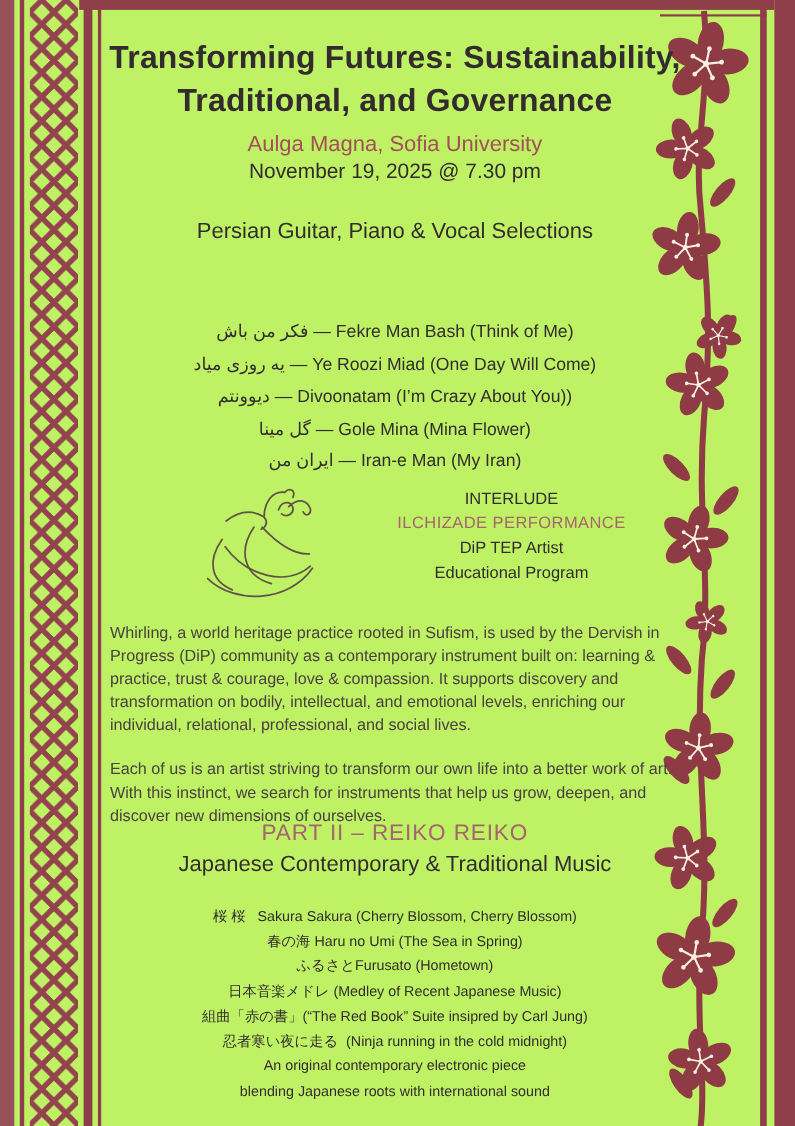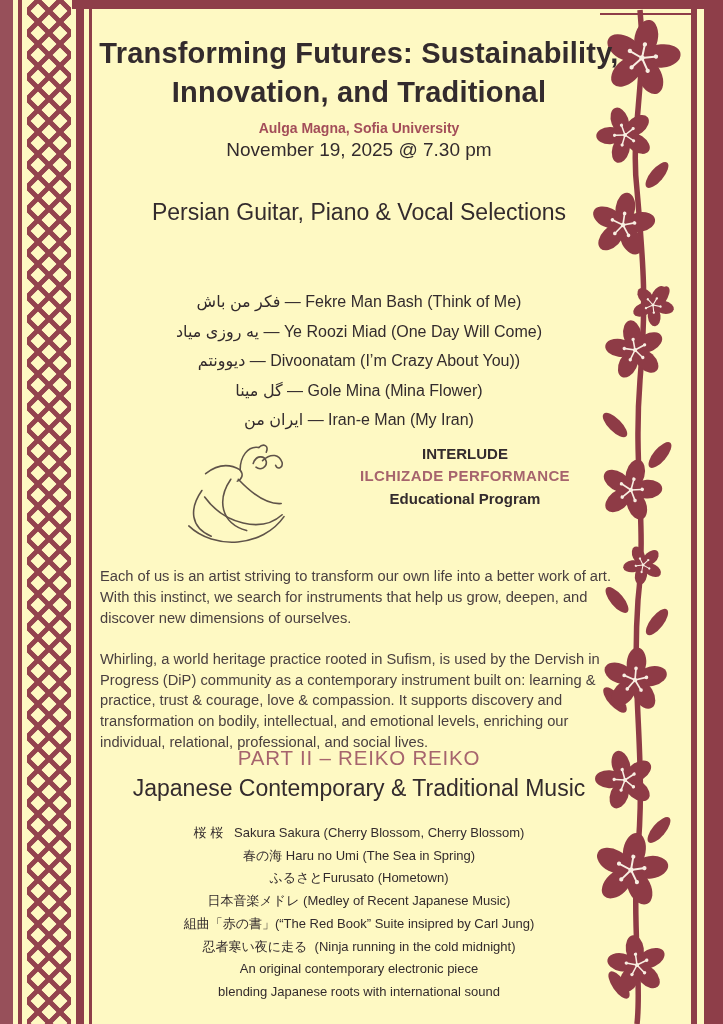--- a/index.html
+++ b/index.html
@@ -1,52 +1,52 @@
 <!DOCTYPE html>
 <html><head>
 <meta charset="utf-8">
 <style>
   html,body{margin:0;padding:0;background:#e9e2d8;}
   .page{
     position:relative;
     width:723px;height:1024px;
-    background:#fef9c3;
+    background:#bef264;
     overflow:hidden;
     font-family:"Liberation Sans","DejaVu Sans",sans-serif;
     color:#39302f;
   }
   
   .band-left{position:absolute;left:0;top:0;width:13px;height:1024px;background:#97505a;}
   .line-left{position:absolute;left:18px;top:0;width:4px;height:1024px;background:#8e3e49;}
   .lattice{position:absolute;left:27px;top:0;width:44px;height:1024px;}
   .frame-left-thick{position:absolute;left:76px;top:0;width:8px;height:1024px;background:#8e3e49;}
   .frame-left-thin{position:absolute;left:89px;top:6px;width:3px;height:1018px;background:#8e3e49;}
   .frame-top{position:absolute;left:72px;top:0;width:632px;height:9px;background:#8e3e49;}
   .frame-top-thin{position:absolute;left:600px;top:13px;width:97px;height:2px;background:#8e3e49;}
   .frame-right-thin{position:absolute;left:691px;top:0;width:6px;height:1024px;background:#8e3e49;}
   .band-right{position:absolute;left:704px;top:0;width:19px;height:1024px;background:#8e3e49;}
   .blossoms{position:absolute;left:585px;top:0;width:110px;height:1024px;}
   .header{position:absolute;left:96px;top:34px;width:526px;text-align:center;}
   .title{font-size:29px;line-height:1.33;font-weight:600;color:#332b2d;letter-spacing:.2px;}
-  .venue{margin-top:9px;font-size:14px;font-weight:700;color:#a34e59;}
+  .venue{margin-top:9px;font-size:20px;font-weight:400;color:#a34e59;}
   .datetime{margin-top:3px;font-size:19px;font-weight:500;color:#332b2d;}
 
   .part{position:absolute;left:96px;width:526px;text-align:center;}
   .part1{top:194px;} .part2{top:746px;}
   .part-heading{font-size:20.5px;font-weight:500;color:#a6646d;letter-spacing:.8px;}
-  .part-sub{margin-top:5px;font-size:23px;font-weight:500;color:#332b2d;}
+  .part-sub{margin-top:5px;font-size:20px;font-weight:500;color:#332b2d;}
 
   .songs{position:absolute;left:90px;width:538px;text-align:center;white-space:pre-wrap;}
   .songs1{top:287px;font-size:16px;line-height:29.5px;color:#332b2d;}
   .songs2{top:822px;font-size:13px;line-height:22.7px;color:#332b2d;}
   .song-line{font-weight:500;}
 
   .interlude-icon{position:absolute;left:172px;top:432px;width:140px;height:130px;}
   .interlude-text{position:absolute;left:300px;top:443px;width:330px;text-align:center;
-                  font-size:15px;line-height:22.3px;font-weight:700;color:#332b2d;}
+                  font-size:15px;line-height:22.3px;font-weight:400;color:#332b2d;}
   .interlude-text .rose{color:#a6646d;letter-spacing:.4px;}
 
   .paras{position:absolute;left:100px;top:566px;width:512px;}
   .para{font-size:14.7px;line-height:1.42;color:#4a4040;margin:0 0 20px 0;font-weight:500;}
 </style>
 </head>
 <body>
 
 <div class="page">
 
@@ -124,21 +124,21 @@
     <use href="#bl" transform="translate(58,565) scale(0.8) rotate(-25)"></use>
     <use href="#bl" transform="translate(50,680) scale(1.3) rotate(5)"></use>
     <use href="#bl" transform="translate(40,780) scale(1.2) rotate(-15)"></use>
     <use href="#bl" transform="translate(46,870) scale(1.5) rotate(10)"></use>
     <use href="#bl" transform="translate(52,965) scale(1.2) rotate(-8)"></use>
   </svg>
 
   <div class="header">
     <div class="title">
       <span>Transforming Futures: Sustainability,</span><br>
-      <span>Innovation, and Traditional</span>
+      <span>Traditional, and Governance</span>
     </div>
     <div class="venue">Aulga Magna, Sofia University</div>
     <div class="datetime">November 19, 2025 @ 7.30 pm</div>
   </div>
 
   <div class="part part1">
     <div class="part-sub">Persian Guitar, Piano &amp; Vocal Selections</div>
   </div>
   <div class="songs songs1"><div class="song-line">فکر من باش — Fekre Man Bash (Think of Me)</div><div class="song-line">یه روزی میاد — Ye Roozi Miad (One Day Will Come)</div><div class="song-line">دیوونتم — Divoonatam (I’m Crazy About You))</div><div class="song-line">گل مینا — Gole Mina (Mina Flower)</div><div class="song-line">ایران من — Iran-e Man (My Iran)</div></div>
 
@@ -153,26 +153,27 @@
       <path d="M73 36 C 73 22, 81 10, 93 12"></path>
       <path d="M93 12 C 98 7, 104 10, 101 17"></path>
       <path d="M87 29 C 90 20, 99 20, 101 27 C 102 33, 95 37, 90 33"></path>
       <path d="M97 26 C 107 17, 115 20, 118 28 C 119 34, 113 36, 111 31"></path>
       <path d="M73 36 C 77 41, 75 46, 70 48"></path>
     </g>
   </svg>
   <div class="interlude-text">
     <div>INTERLUDE</div>
     <div class="rose">ILCHIZADE PERFORMANCE</div>
+    <div>DiP TEP Artist</div>
     <div>Educational Program</div>
   </div>
 
   <div class="paras">
+      <div class="para">Whirling, a world heritage practice rooted in Sufism, is used by the Dervish in Progress (DiP) community as a contemporary instrument built on: learning &amp; practice, trust &amp; courage, love &amp; compassion. It supports discovery and transformation on bodily, intellectual, and emotional levels, enriching our individual, relational, professional, and social lives.</div>
       <div class="para">Each of us is an artist striving to transform our own life into a better work of art.  With this instinct, we search for instruments that help us grow, deepen, and discover new dimensions of ourselves.</div>
-      <div class="para">Whirling, a world heritage practice rooted in Sufism, is used by the Dervish in Progress (DiP) community as a contemporary instrument built on: learning &amp; practice, trust &amp; courage, love &amp; compassion. It supports discovery and transformation on bodily, intellectual, and emotional levels, enriching our individual, relational, professional, and social lives.</div>
     </div>
 
   <div class="part part2">
     <div class="part-heading">PART II – REIKO REIKO</div>
     <div class="part-sub">Japanese Contemporary &amp; Traditional Music</div>
   </div>
   <div class="songs songs2"><div class="song-line">桜 桜   Sakura Sakura (Cherry Blossom, Cherry Blossom)</div><div class="song-line">春の海 Haru no Umi (The Sea in Spring)</div><div class="song-line">ふるさとFurusato (Hometown)</div><div class="song-line">日本音楽メドレ (Medley of Recent Japanese Music)</div><div class="song-line">組曲「赤の書」(“The Red Book” Suite insipred by Carl Jung)</div><div class="song-line">忍者寒い夜に走る  (Ninja running in the cold midnight)</div><div class="song-line">An original contemporary electronic piece</div><div class="song-line">blending Japanese roots with international sound</div></div>
 
 </div>
 

